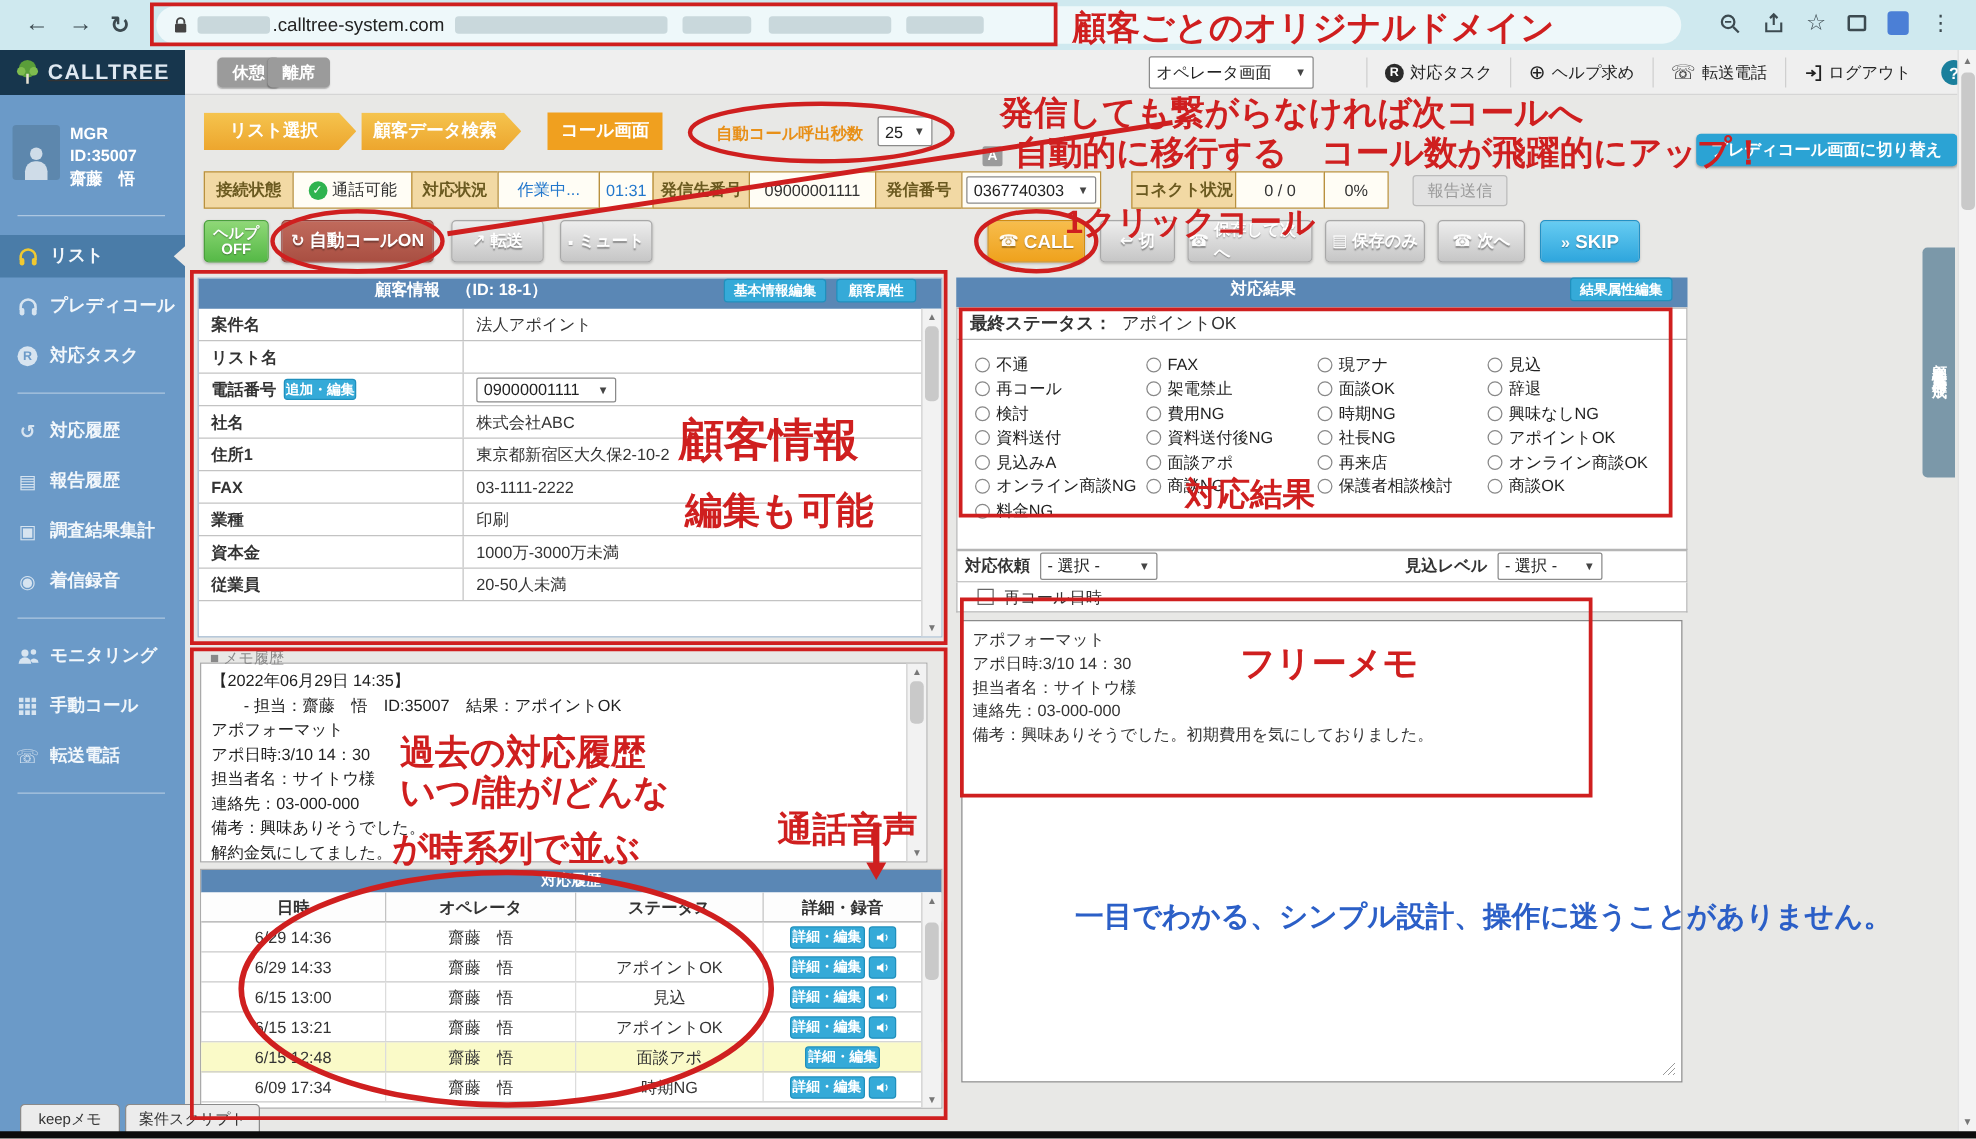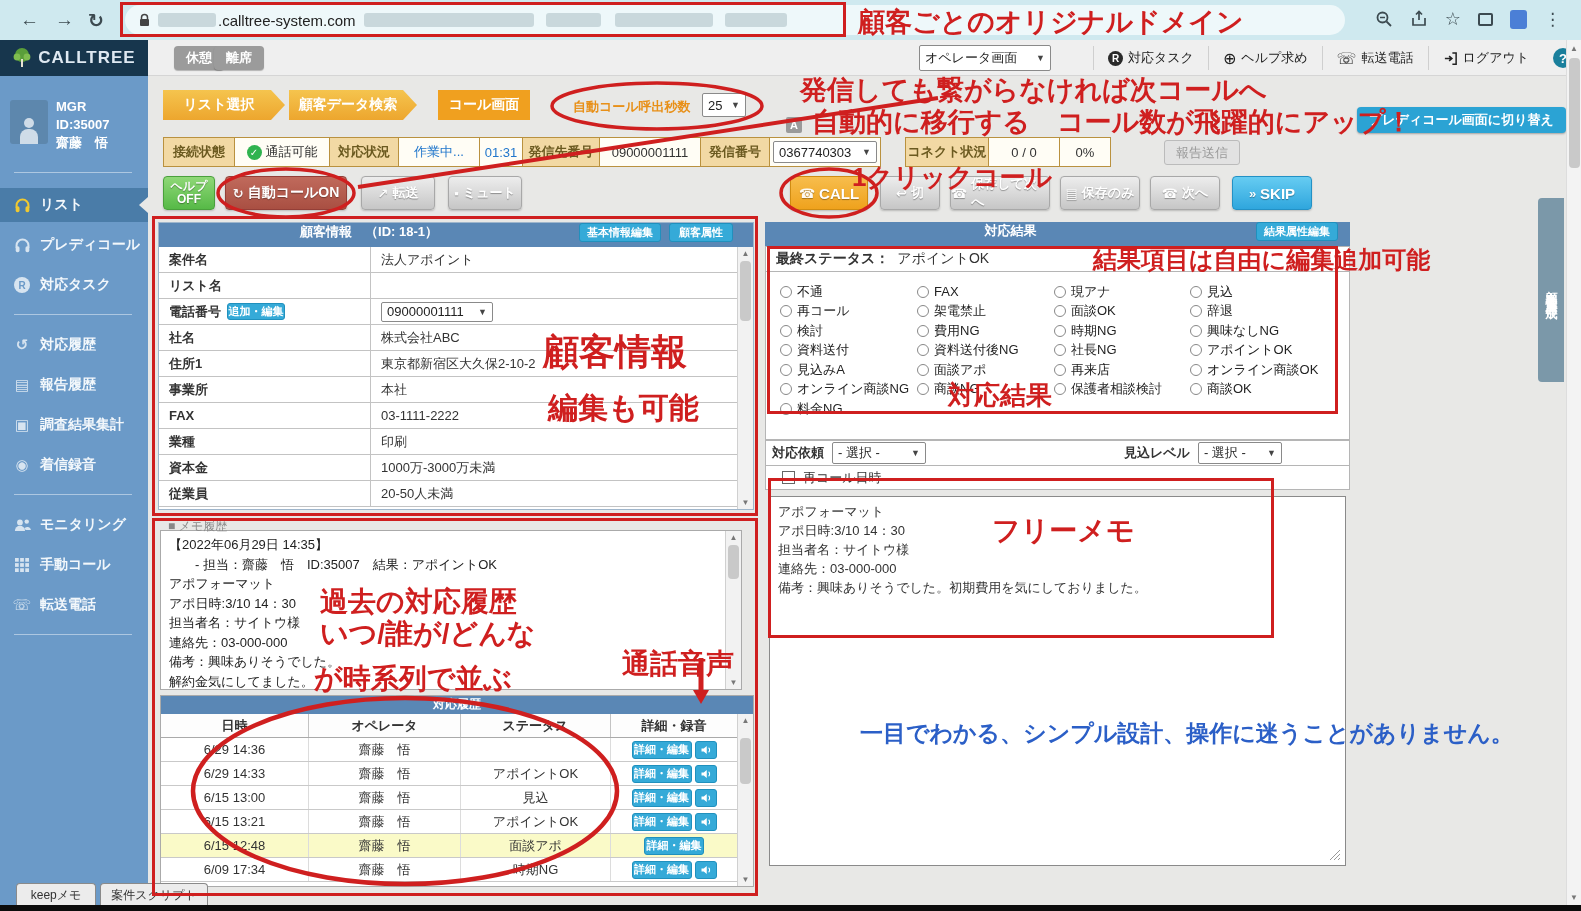--- a/index.html
+++ b/index.html
@@ -10,21 +10,21 @@
 
   
   #browser-bar { left:0; top:0; width:1581px; height:40px; background:#cfe9ef; }
   .nav-glyph { font-size:19px; color:#3c4a50; font-weight:bold; }
   #url-pill { left:125px; top:5px; width:1220px; height:30px; background:#eef8fa; border-radius:15px; display:flex; align-items:center; }
   .blur-seg { background:#c9d8dc; border-radius:3px; height:14px; display:inline-block; }
   #browser-icons { right:20px; top:8px; display:flex; gap:17px; align-items:center; }
 
   
   #app-header { left:0; top:40px; width:1581px; height:36px; background:#efefef; border-bottom:1px solid #d5d5d5; }
-  #logo-block { left:0; top:0; width:148px; height:36px; background:#17364d; display:flex; align-items:center; justify-content:center; gap:6px; }
+  #logo-block { left:0; top:0; width:148px; height:36px; background:#17364d; display:flex; align-items:center; justify-content:center; gap:6px;text-decoration:underline; }
   #logo-text { color:#dfe9f2; font-size:17px; font-weight:bold; letter-spacing:1px; }
   .hdr-grey-btn { background:#9b9b9b; color:#fff; font-weight:bold; font-size:13px; border-radius:4px; height:24px; padding:0 12px; display:inline-flex; align-items:center; box-shadow:0 1px 1px rgba(0,0,0,.25); }
   #hdr-right { left:905px; top:4px; height:28px; display:flex; align-items:center; }
   .hdr-item { display:flex; align-items:center; gap:5px; padding:0 14px; height:24px; border-left:1px solid #cfcfcf; font-size:13px; color:#222; }
   .hdr-item:first-child { border-left:none; }
   .select-box { background:#fff; border:1px solid #8a8a8a; border-radius:2px; display:inline-flex; align-items:center; justify-content:space-between; padding:0 5px; font-size:13px; color:#222; }
   .caret { font-size:9px; color:#444; margin-left:5px; }
   .r-badge { width:15px; height:15px; border-radius:50%; background:#2a2a2a; color:#fff; font-size:10px; font-weight:bold; display:inline-flex; align-items:center; justify-content:center; }
   .hdr-glyph { font-size:16px; color:#222; }
   #help-circle { width:20px; height:20px; border-radius:50%; background:#1a7f9c; color:#fff; font-weight:bold; font-size:13px; display:inline-flex; align-items:center; justify-content:center; margin-left:10px; }
@@ -51,21 +51,21 @@
   #autocall-label { color:#e89018; font-weight:bold; font-size:13px; }
   #switch-btn { background:#2ba3d4; color:#fff; font-weight:bold; font-size:13px; border-radius:4px; height:26px; display:inline-flex; align-items:center; padding:0 12px; box-shadow:0 1px 2px rgba(0,0,0,.3); }
   #a-badge { width:16px; height:16px; background:#9a9a9a; color:#fff; font-size:11px; font-weight:bold; display:flex; align-items:center; justify-content:center; border-radius:2px; }
 
   
   .st-cell { position:absolute; top:137px; height:30px; display:flex; align-items:center; justify-content:center; border:1px solid #b9913f; font-size:13px; }
   .st-label { background:#f2d9a4; color:#6b5a20; font-weight:bold; }
   .st-value { background:#fffdf5; color:#333; }
   .blue-txt { color:#2277cc; }
   .chk-circle { width:15px; height:15px; border-radius:50%; background:#2fb34f; color:#fff; font-size:10px; display:inline-flex; align-items:center; justify-content:center; margin-right:4px; }
-  #report-btn { left:1130px; top:140px; width:76px; height:25px; background:#e2e2e2; border:1px solid #bbb; border-radius:3px; color:#9a9a9a; font-size:13px; display:flex; align-items:center; justify-content:center;margin-left:34px; }
+  #report-btn { left:1130px; top:140px; width:76px; height:25px; background:#e2e2e2; border:1px solid #bbb; border-radius:3px; color:#9a9a9a; font-size:13px; display:flex; align-items:center; justify-content:center; }
 
   
   .gbtn { position:absolute; top:176px; height:34px; border-radius:4px; border:1px solid #a8a8a8; background:linear-gradient(#ededed,#c6c6c6); color:#fff; font-weight:bold; font-size:13px; display:flex; align-items:center; justify-content:center; gap:4px; text-shadow:0 1px 1px rgba(0,0,0,.35); box-shadow:0 1px 2px rgba(0,0,0,.2); }
   .btn-icn { font-size:13px; opacity:.95; }
   #btn-helpoff { background:linear-gradient(#8fd877,#56b947); border-color:#4aa03c; line-height:13px; font-size:12px; text-align:center; }
   #btn-autocall { background:linear-gradient(#c06a5c,#a94f42); border-color:#94četa3f38; border-color:#943f38; font-size:14px; }
   #btn-call { background:linear-gradient(#f7bd4d,#efa21d); border-color:#d08c12; font-size:15px; }
   #btn-skip { background:linear-gradient(#66ccf2,#2fa6dd); border-color:#2391c5; font-size:15px; }
 
   
@@ -396,24 +396,20 @@
     </div>
     <div class="crow">
       <div class="cl">社名</div>
       <div class="cv">株式会社ABC</div>
     </div>
     <div class="crow">
       <div class="cl">住所1</div>
       <div class="cv">東京都新宿区大久保2-10-2</div>
     </div>
     <div class="crow">
-      <div class="cl">事業所</div>
-      <div class="cv">本社</div>
-    </div>
-    <div class="crow">
       <div class="cl">FAX</div>
       <div class="cv">03-1111-2222</div>
     </div>
     <div class="crow">
       <div class="cl">業種</div>
       <div class="cv">印刷</div>
     </div>
     <div class="crow">
       <div class="cl">資本金</div>
       <div class="cv">1000万-3000万未満</div>
@@ -697,21 +693,20 @@
   <div class="red-txt" style="left:852px;top:160px;font-size:26px;">1クリックコール</div>
   <div class="red-box" style="left:152px;top:216px;width:606px;height:300px;"></div>
   <div class="red-txt" style="left:543px;top:328px;font-size:36px;">顧客情報</div>
   <div class="red-txt" style="left:548px;top:388px;font-size:30px;">編集も可能</div>
   <div class="red-box" style="left:152px;top:518px;width:606px;height:378px;"></div>
   <div class="red-txt" style="left:320px;top:583px;font-size:28px;">過去の対応履歴</div>
   <div class="red-txt" style="left:320px;top:615px;font-size:28px;">いつ/誰が/どんな</div>
   <div class="red-txt" style="left:314px;top:648px;font-size:28px;margin-top:12px;">が時系列で並ぶ</div>
   <div class="red-txt" style="left:622px;top:645px;font-size:28px;">通話音声</div>
   <div class="red-box" style="left:767px;top:246px;width:571px;height:168px;"></div>
-  <div class="red-txt" style="left:1093px;top:244px;font-size:24px;">結果項目は自由に編集追加可能</div>
   <div class="red-txt" style="left:948px;top:378px;font-size:26px;">対応結果</div>
   <div class="red-box" style="left:768px;top:478px;width:506px;height:160px;"></div>
   <div class="red-txt" style="left:992px;top:512px;font-size:28px;">フリーメモ</div>
   <div class="blue-note" style="left:860px;top:718px;font-size:23px;">一目でわかる、シンプル設計、操作に迷うことがありません。</div>
 
   <svg id="anno-svg" width="1581" height="911">
     <ellipse cx="657" cy="106" rx="105" ry="23" fill="none" stroke="#cf1f1f" stroke-width="3.5"></ellipse>
     <ellipse cx="286" cy="193" rx="68" ry="24" fill="none" stroke="#cf1f1f" stroke-width="3.5"></ellipse>
     <ellipse cx="829" cy="193" rx="48" ry="24" fill="none" stroke="#cf1f1f" stroke-width="3.5"></ellipse>
     <line x1="358" y1="187" x2="938" y2="98" stroke="#cf1f1f" stroke-width="4"></line>

